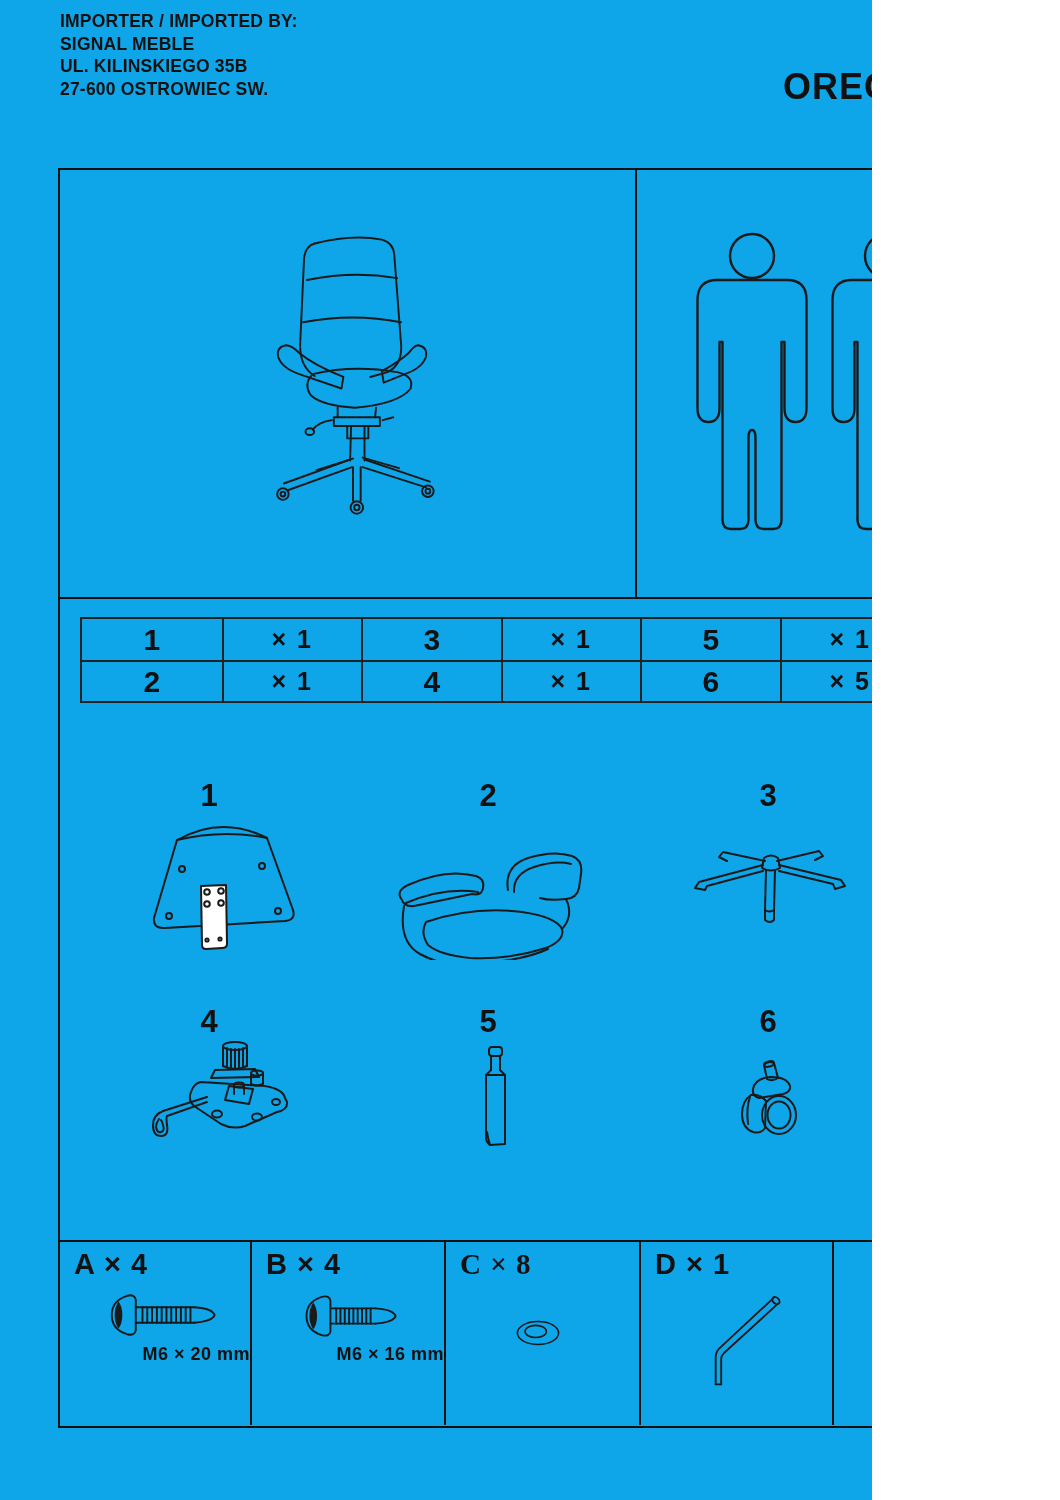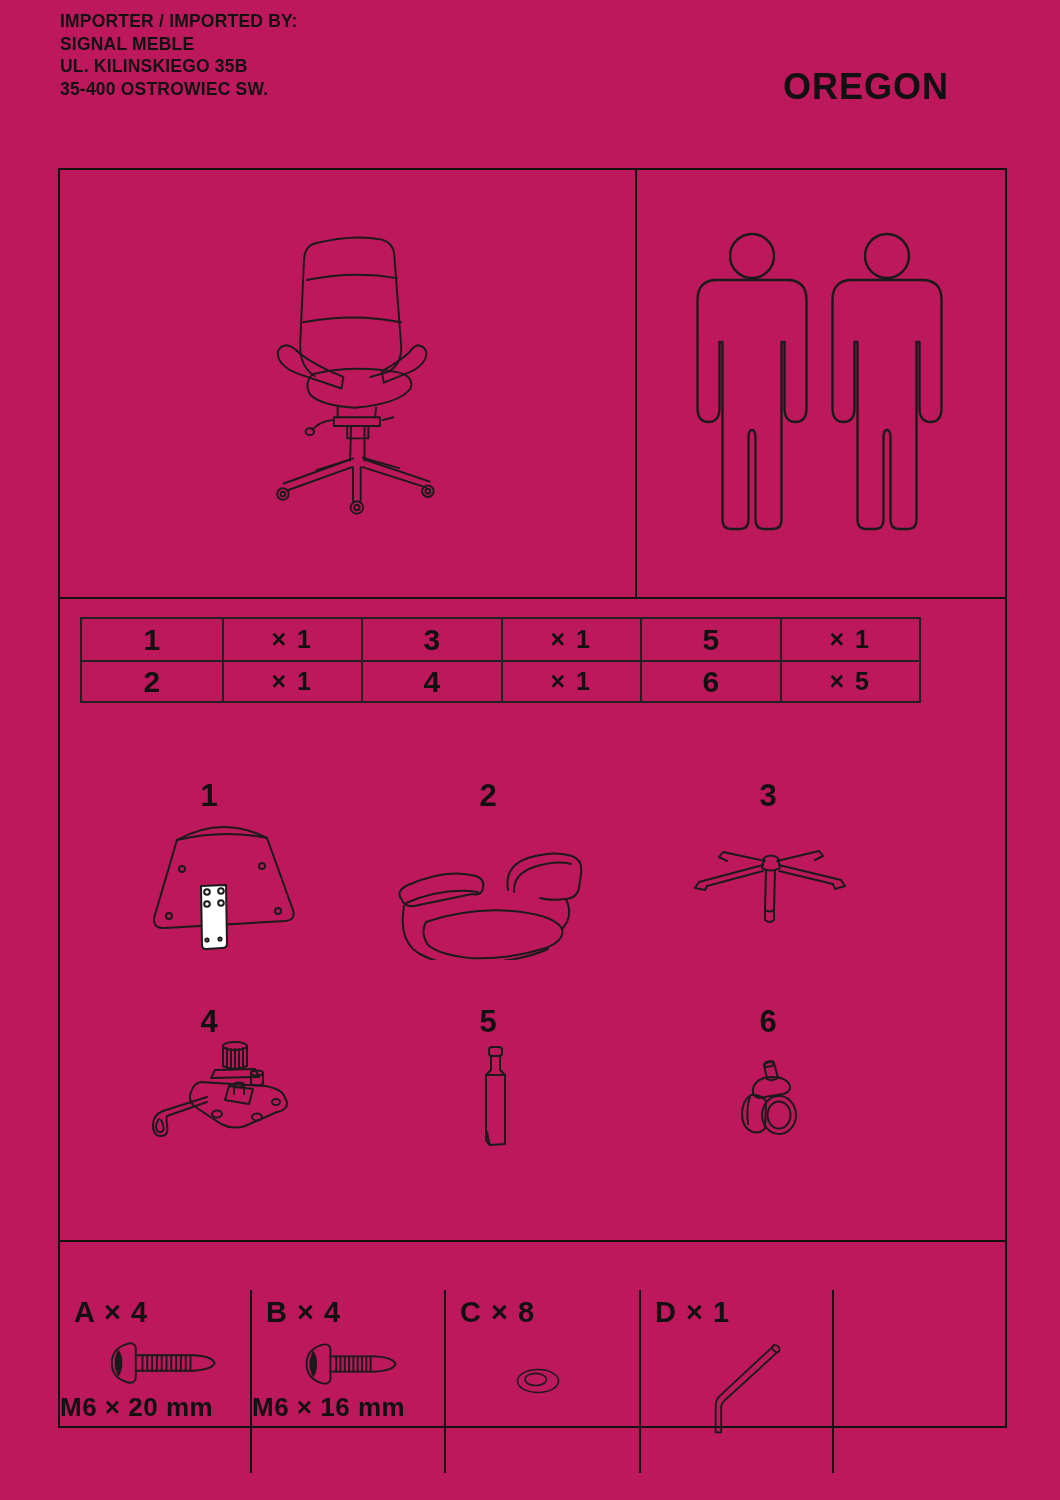--- a/index.html
+++ b/index.html
@@ -1,18 +1,18 @@
 <!DOCTYPE html>
 <html><head>
 <meta charset="utf-8">
 <style>
   * { box-sizing: border-box; }
   html,body { margin:0; padding:0; background:#fff; }
   .page {
-    position:relative; width:1060px; height:1500px; background:#be185d;
+    position:relative; width:872px; height:1500px; background:#0ea5e9;
     font-family:"Liberation Sans", sans-serif; color:#111; overflow:hidden;
   }
   .abs { position:absolute; }
 
   
   .importer { left:60px; top:10px; font-size:17.5px; font-weight:bold; line-height:22.6px; letter-spacing:0.2px; white-space:nowrap; }
   .product-title { left:783px; top:66px; font-size:36px; font-weight:bold; letter-spacing:1px; }
 
   
   .frame { left:58px; top:168px; width:949px; height:1260px; border:2.5px solid #111; }
@@ -29,38 +29,38 @@
   .pc { display:flex; align-items:center; justify-content:center; border-left:2px solid #222; border-top:2px solid #222; }
   .pc:nth-child(-n+6) { border-top:none; }
   .pc:nth-child(6n+1) { border-left:none; }
   .pc .num { font-size:30px; font-weight:bold; }
   .pc .qty { font-size:25px; font-weight:bold; letter-spacing:2px; }
 
   .plabel { width:64px; text-align:center; font-size:31px; font-weight:bold; }
 
   
   .hwrow { left:0; top:1070px; width:100%; height:185px; border-top:2.5px solid #111; display:flex; }
-  .hwcell { position:relative; height:100%; border-right:2.5px solid #111;margin-top:48px; }
+  .hwcell { position:relative; height:100%; border-right:2.5px solid #111; }
   .hwcell:last-child { border-right:none; }
   .hwlabel { position:absolute; left:14px; top:6px; font-size:29px; font-weight:bold; letter-spacing:1px; white-space:nowrap; }
-  .hwsize  { position:absolute; left:0; right:0; top:102px; text-align:left; font-size:26px; font-weight:bold; letter-spacing:0.5px; white-space:nowrap; }
+  .hwsize  { position:absolute; left:0; right:0; top:102px; text-align:right; font-size:18px; font-weight:bold; letter-spacing:0.5px; white-space:nowrap; }
 
   svg { display:block; }
   .ln { fill:none; stroke:#1a1a1a; stroke-width:2; stroke-linecap:round; stroke-linejoin:round; }
 </style>
 </head>
 <body>
 
 <div class="page">
 
   <div class="abs importer">
     <div>IMPORTER / IMPORTED BY:</div>
     <div>SIGNAL MEBLE</div>
     <div>UL. KILINSKIEGO 35B</div>
-    <div>35-400 OSTROWIEC SW.</div>
+    <div>27-600 OSTROWIEC SW.</div>
   </div>
   <div class="abs product-title">OREGON</div>
 
   <div class="abs frame">
     <div class="abs vdiv"></div>
     <div class="abs hdiv"></div>
 
     <div class="abs" style="left:197px; top:58px;">
       <svg width="192" height="296" viewBox="0 0 200 300">
         <g class="ln">
@@ -278,21 +278,21 @@
           <g class="ln">
             <path d="M22,3 Q6,8 6,23 Q6,38 22,43 Q30,45 31,39 L31,7 Q30,1 22,3 Z"></path>
             <path d="M13,9 Q9,15 9,23 Q9,31 13,37 Q17,32 17,23 Q17,14 13,9 Z" fill="#1a1a1a" stroke="none"></path>
             <path d="M31,15 L78,15 M31,31 L78,31"></path>
             <path d="M37,15 L37,31 M41.5,15 L41.5,31 M46,15 L46,31 M50.5,15 L50.5,31 M55,15 L55,31 M59.5,15 L59.5,31 M64,15 L64,31 M68.5,15 L68.5,31 M73,15 L73,31"></path>
             <path d="M78,15 Q94,16 98,21 Q100,23 98,25 Q94,30 78,31"></path>
           </g>
         </svg>
         <div class="hwsize">M6 × 16 mm</div>
       </div>
-      <div class="hwcell" style="width:195px;">
+      <div class="hwcell" style="width:195px;font-family:Liberation Serif, serif;">
         <div class="hwlabel">C × 8</div>
         <svg class="abs" style="left:60px; top:72px;" width="64" height="38" viewBox="0 0 84 48">
           <g class="ln">
             <ellipse cx="42" cy="24" rx="27" ry="15"></ellipse>
             <ellipse cx="39" cy="22" rx="14" ry="8"></ellipse>
           </g>
         </svg>
       </div>
       <div class="hwcell" style="width:193px;">
         <div class="hwlabel">D × 1</div>

